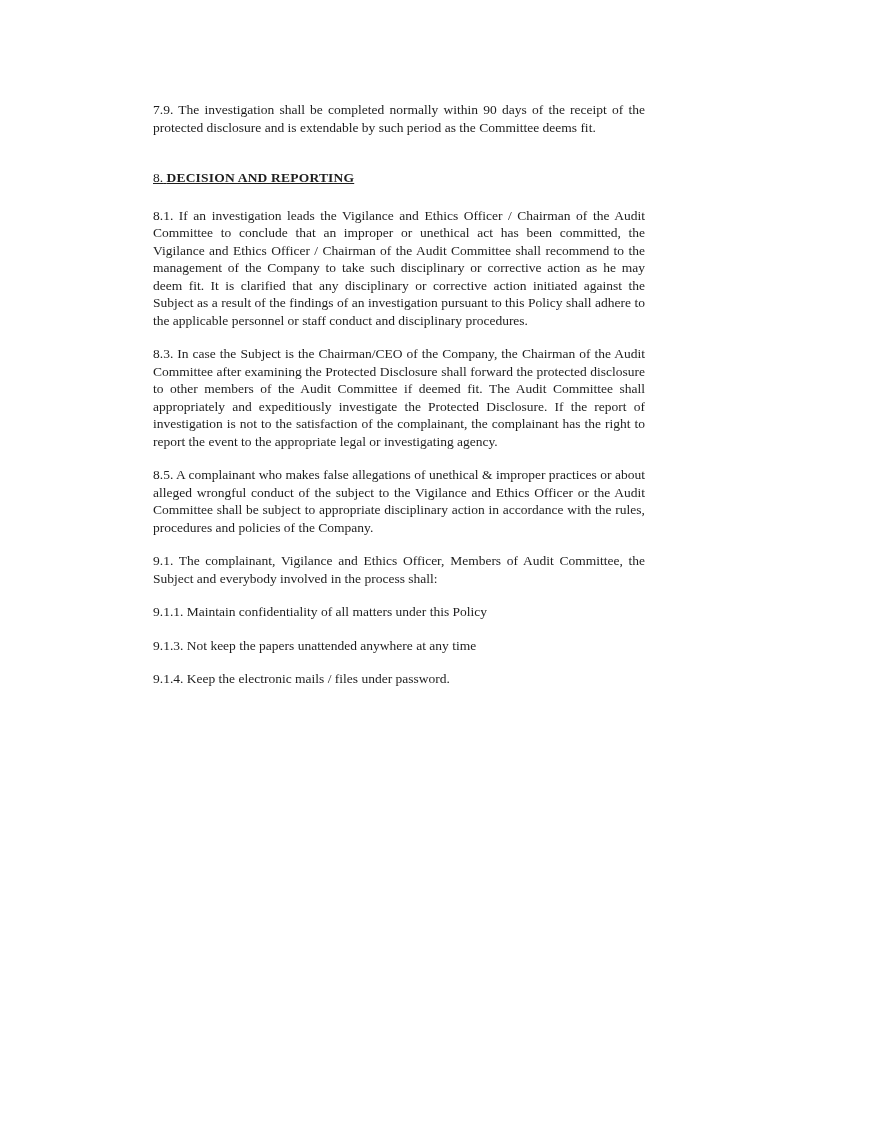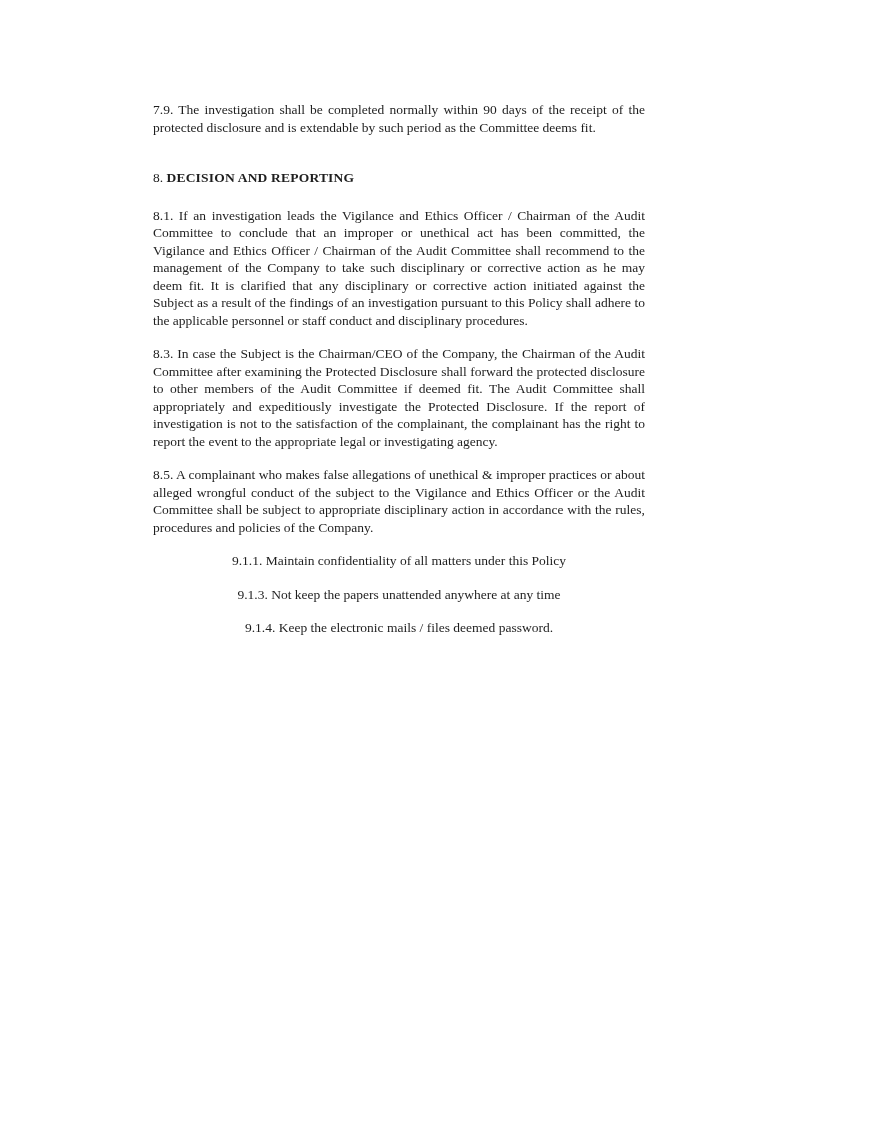--- a/index.html
+++ b/index.html
@@ -24,29 +24,30 @@
   }
   .doc-block {
     font-size: 13.5px;
     line-height: 17.5px;
     margin: 0 0 16px 0;
   }
   p.doc-block {
     text-align: justify;
   }
   p.doc-block.single-line {
-    text-align: center;
+    text-align: left;
     font-family: Liberation Serif, serif;
   }
   p.gap-before-heading {
     margin-bottom: 33px;
   }
   .doc-heading {
     font-weight: normal;
     margin: 0 0 20px 0;
+    text-decoration: underline;
   }
   .doc-heading .heading-title {
     font-weight: bold;
     letter-spacing: 0.2px;
   }
 </style>
 </head>
 <body>
 
 <div class="page">
@@ -56,21 +57,22 @@
   <div class="doc-block doc-heading"><span>8.</span>&nbsp;<span class="heading-title">DECISION AND REPORTING</span></div>
 
   <p class="doc-block">8.1. If an investigation leads the Vigilance and Ethics Officer / Chairman of the Audit Committee to conclude that an improper or unethical act has been committed, the Vigilance and Ethics Officer / Chairman of the Audit Committee shall recommend to the management of the Company to take such disciplinary or corrective action as he may deem fit. It is clarified that any disciplinary or corrective action initiated against the Subject as a result of the findings of an investigation pursuant to this Policy shall adhere to the applicable personnel or staff conduct and disciplinary procedures.</p>
 
 
   <p class="doc-block">8.3. In case the Subject is the Chairman/CEO of the Company, the Chairman of the Audit Committee after examining the Protected Disclosure shall forward the protected disclosure to other members of the Audit Committee if deemed fit. The Audit Committee shall appropriately and expeditiously investigate the Protected Disclosure. If the report of investigation is not to the satisfaction of the complainant, the complainant has the right to report the event to the appropriate legal or investigating agency.</p>
 
   <p class="doc-block">8.5. A complainant who makes false allegations of unethical &amp; improper practices or about alleged wrongful conduct of the subject to the Vigilance and Ethics Officer or the Audit Committee shall be subject to appropriate disciplinary action in accordance with the rules, procedures and policies of the Company.</p>
 
 
+  <p class="doc-block">9.1. The complainant, Vigilance and Ethics Officer, Members of Audit Committee, the Subject and everybody involved in the process shall:</p>
 
   <p class="doc-block single-line">9.1.1. Maintain confidentiality of all matters under this Policy</p>
 
 
   <p class="doc-block single-line">9.1.3. Not keep the papers unattended anywhere at any time</p>
 
-  <p class="doc-block single-line">9.1.4. Keep the electronic mails / files deemed password.</p>
+  <p class="doc-block single-line">9.1.4. Keep the electronic mails / files under password.</p>
 
 </div>
 
 </body></html>

